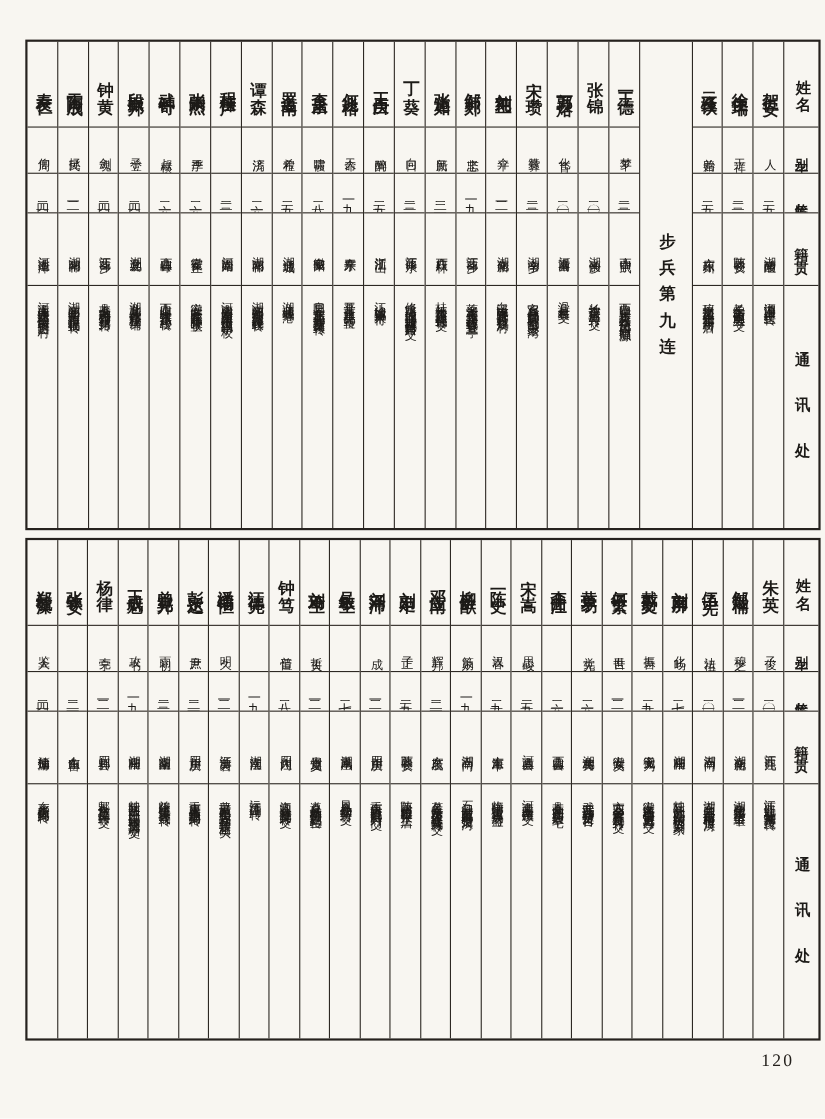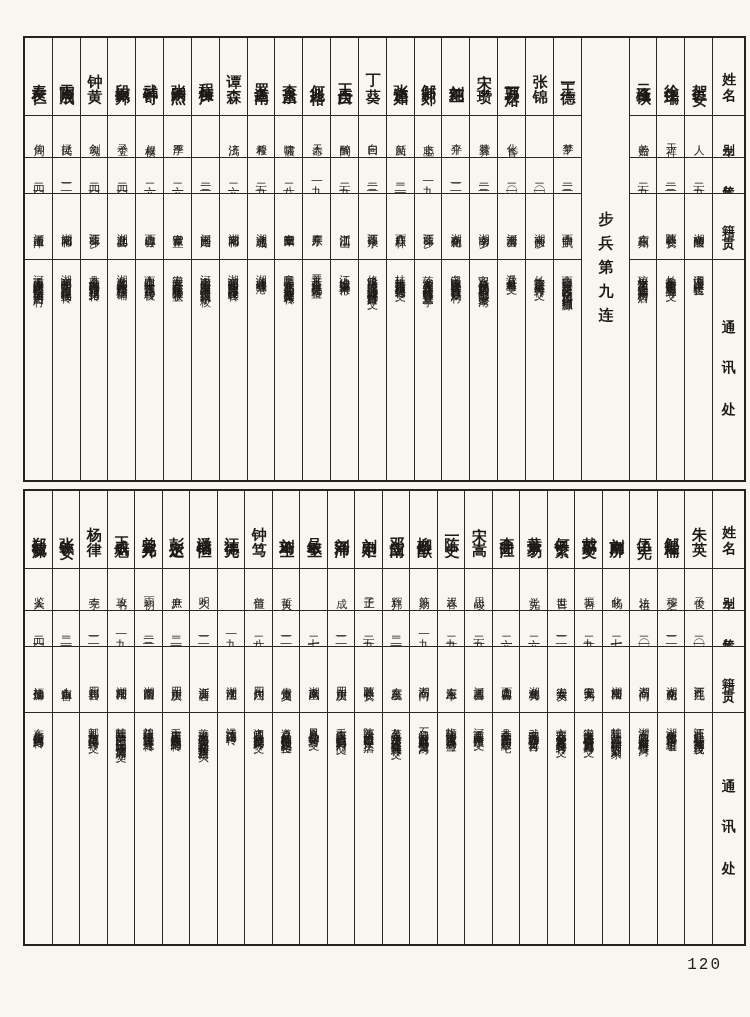--- a/index.html
+++ b/index.html
@@ -44,21 +44,21 @@
   .hcol .vtext{font-weight:bold;}
   .hcol .name .vtext{font-size:14px;letter-spacing:16px;}
   .hcol .alias .vtext{font-size:12px;letter-spacing:3px;}
   .hcol .age .vtext{font-size:12px;letter-spacing:1px;}
   .hcol .origin .vtext{font-size:13px;letter-spacing:12px;}
   .hcol .contact .vtext{font-size:14px;letter-spacing:42px;}
   .hcol .cell.contact{align-items:center;padding-top:0;}
   .divider .vtext{font-size:15px;font-weight:bold;letter-spacing:24px;}
   .pageno{
     position:absolute;right:28px;top:956px;
-    font-size:16px;letter-spacing:2px;color:#24201c;font-family:Liberation Mono, monospace;
+    font-size:16px;letter-spacing:2px;color:#24201c;
   }
 </style>
 </head>
 <body>
 
 <div class="page">
   <div class="rtable top" id="table-top">
       <div class="col hcol">
         <div class="cell name">
           <span class="vtext">姓名</span>

